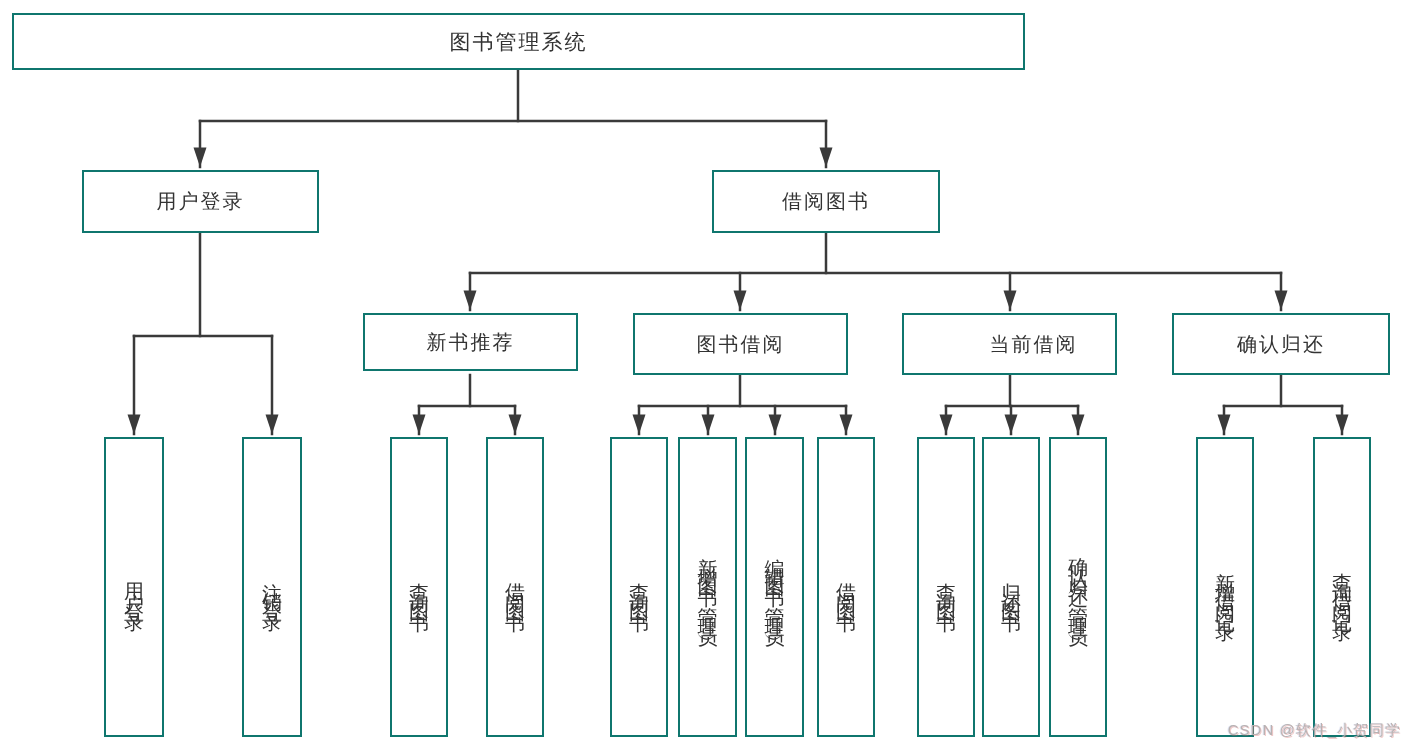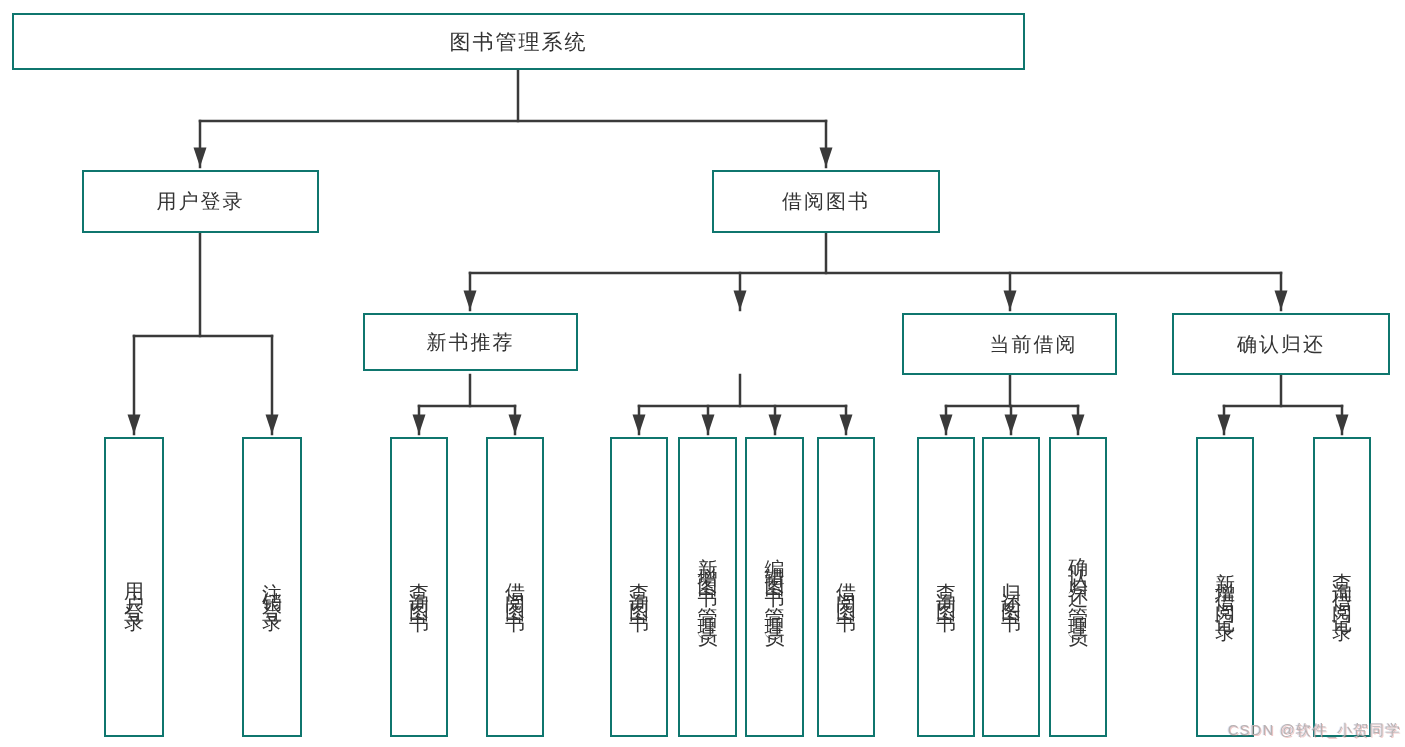--- a/index.html
+++ b/index.html
@@ -110,20 +110,23 @@
   <div class="node" style="left:82px;top:170px;width:237px;height:63px;">
     <span class="h-label">用户登录</span>
   </div>
   <div class="node" style="left:712px;top:170px;width:228px;height:63px;">
     <span class="h-label">借阅图书</span>
   </div>
 
   <div class="node" style="left:363px;top:313px;width:215px;height:58px;">
     <span class="h-label">新书推荐</span>
   </div>
+  <div class="node" style="left:633px;top:313px;width:215px;height:62px;">
+    <span class="h-label">图书借阅</span>
+  </div>
   <div class="node" style="left:902px;top:313px;width:215px;height:62px;padding-left:48px;">
     <span class="h-label">当前借阅</span>
   </div>
   <div class="node" style="left:1172px;top:313px;width:218px;height:62px;">
     <span class="h-label">确认归还</span>
   </div>
 
   <div class="node" style="left:104px;top:437px;width:60px;height:300px;">
     <span class="v-label">用户登录</span>
   </div>

